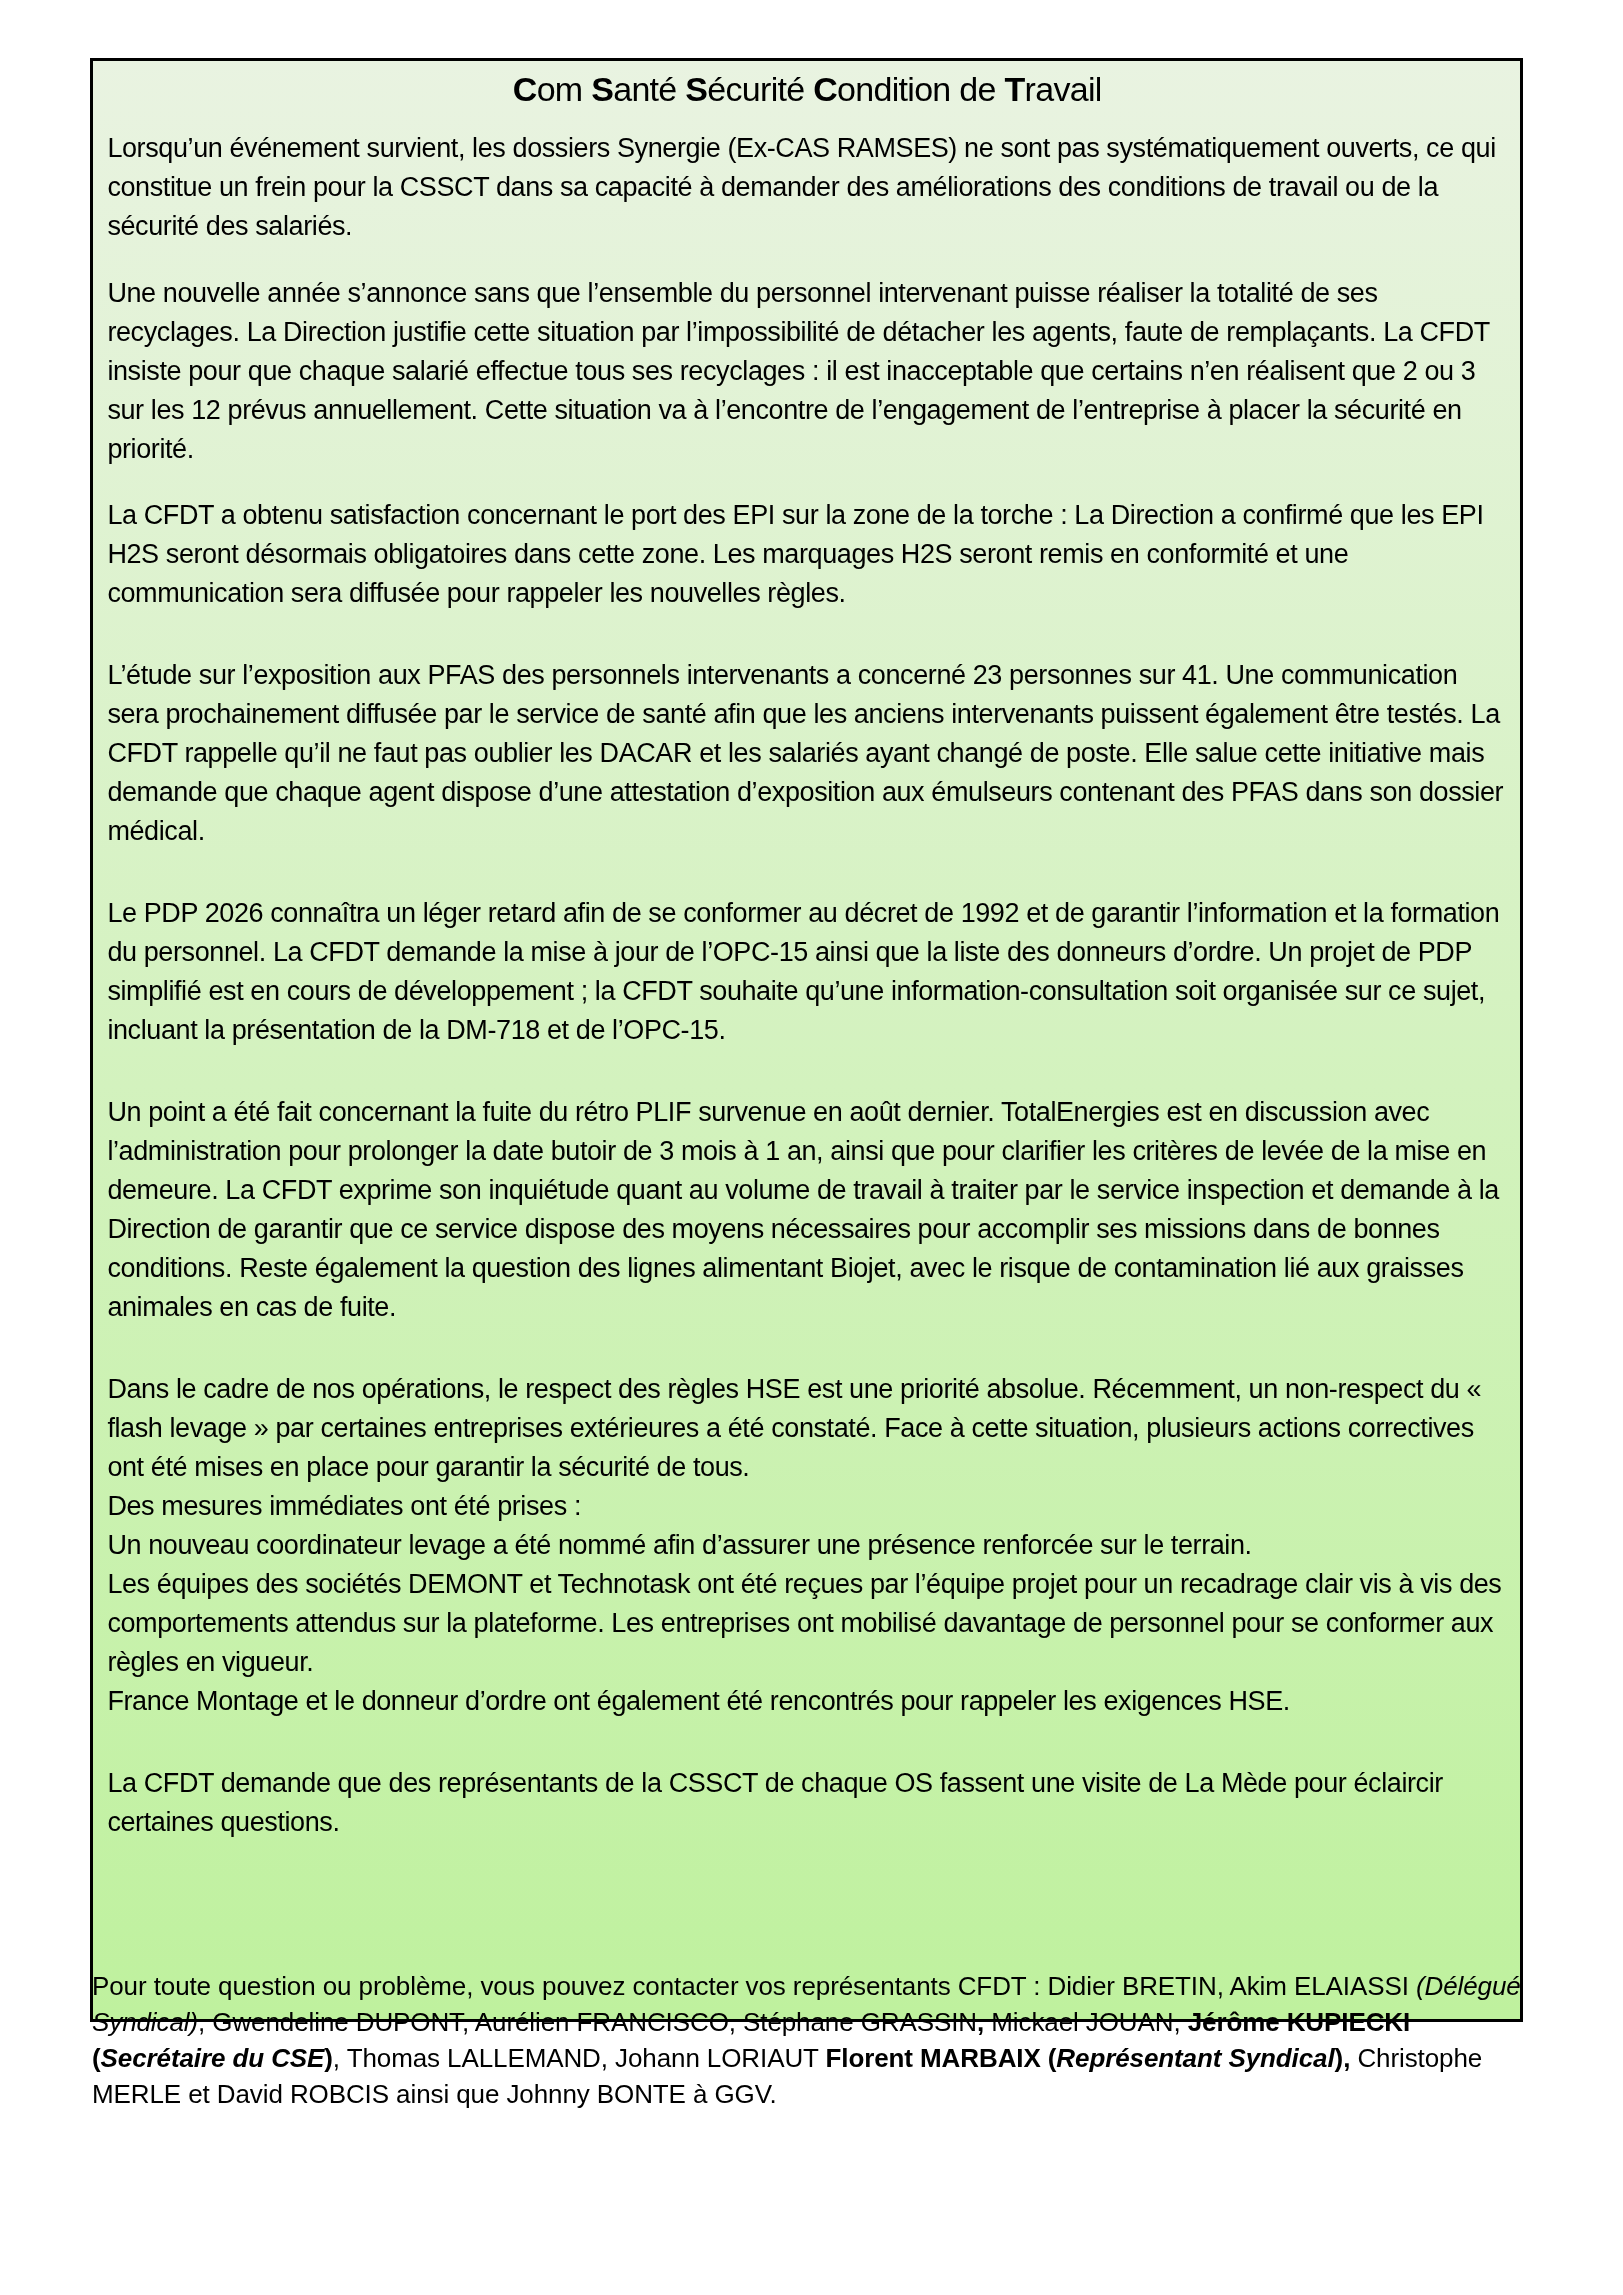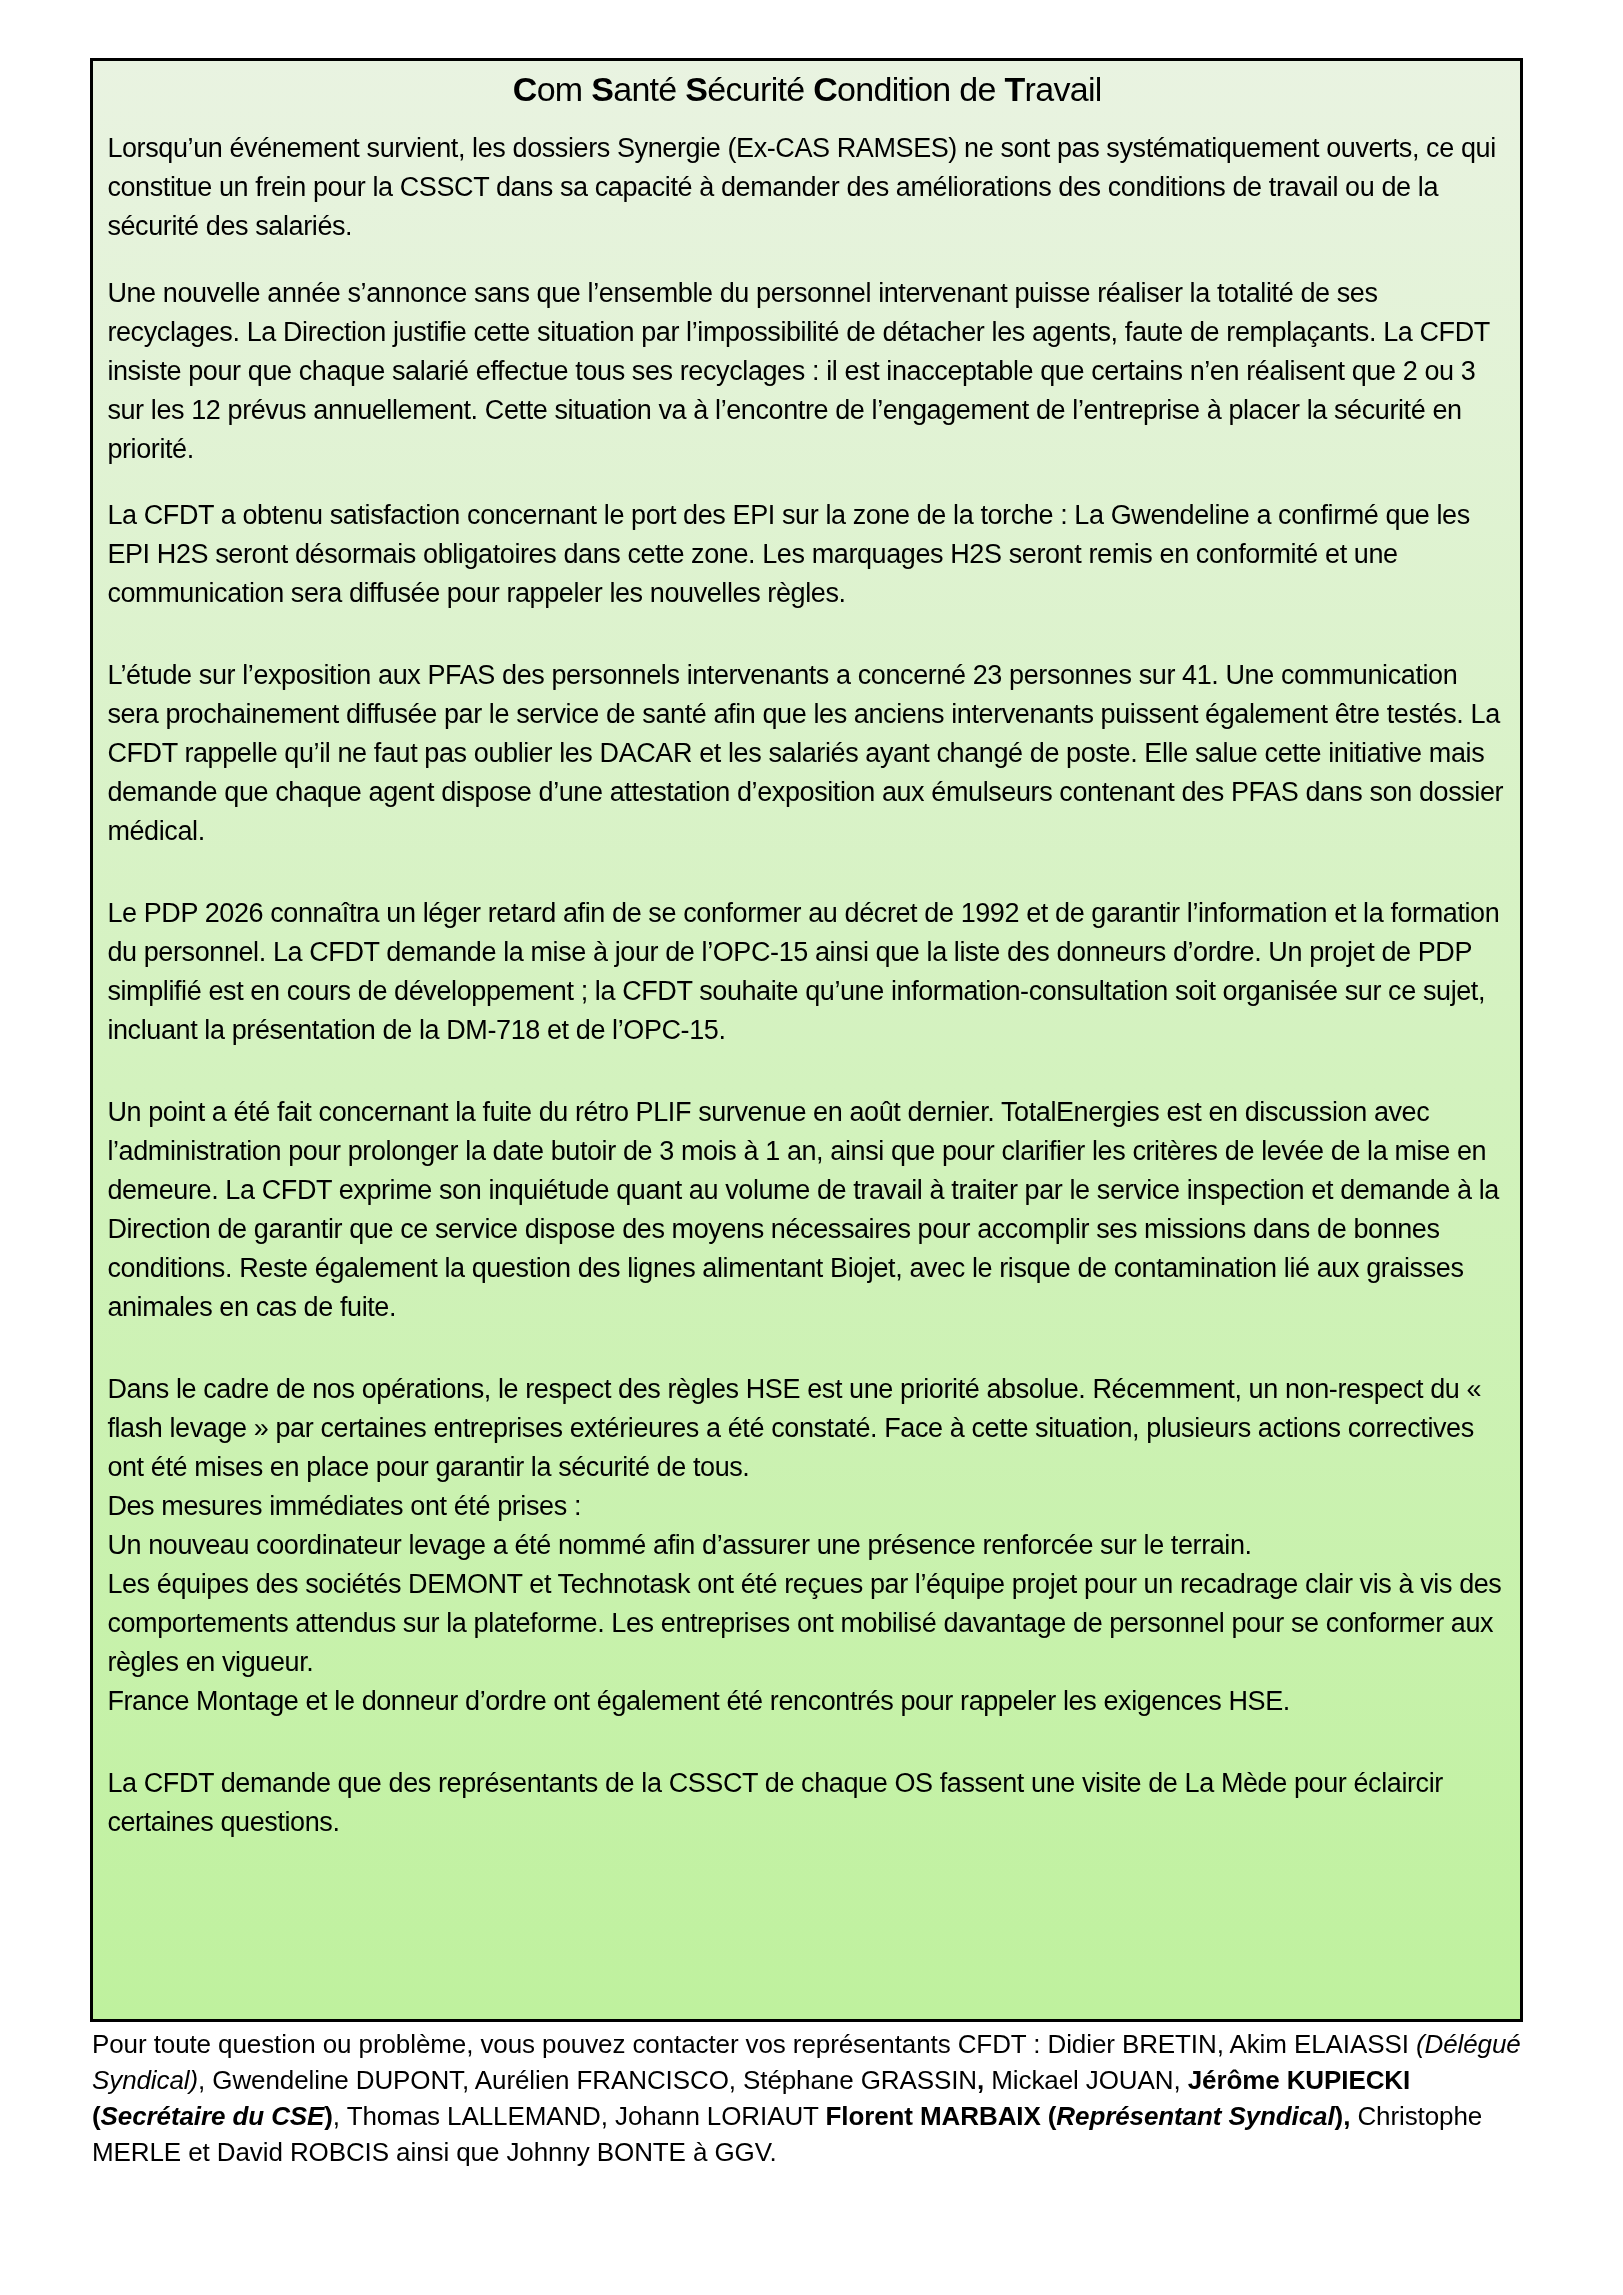--- a/index.html
+++ b/index.html
@@ -45,21 +45,21 @@
     line-height: 39px;
     letter-spacing: -0.4px;
     white-space: pre-line;
     color: #000000;
   }
   .para.gap-l { margin-bottom: 43px; }
   .para.last { margin-bottom: 0; }
   .contact {
     position: absolute;
     left: 92px;
-    top: 2000px;
+    top: 1942px;
     width: 1449px;
     font-size: 26px;
     line-height: 36px;
     letter-spacing: -0.1px;
     color: #000000;
   }
   .contact .b  { font-weight: bold; }
   .contact .i  { font-style: italic; }
   .contact .bi { font-weight: bold; font-style: italic; }
 </style>
@@ -67,21 +67,21 @@
 <body>
 
 <div class="page" style="--page-bg: #ffffff; --border-color: #000000; --box-top: #e9f3e1; --box-bottom: #bff19e; --text-color: #000000;">
 
   <div class="content-box">
 
     <h1 class="box-title"><span class="tb">C</span><span>om </span><span class="tb">S</span><span>anté </span><span class="tb">S</span><span>écurité </span><span class="tb">C</span><span>ondition de </span><span class="tb">T</span><span>ravail</span></h1>
 
     <p class="para">Lorsqu’un événement survient, les dossiers Synergie (Ex-CAS RAMSES) ne sont pas systématiquement ouverts, ce qui constitue un frein pour la CSSCT dans sa capacité à demander des améliorations des conditions de travail ou de la sécurité des salariés.</p>
     <p class="para">Une nouvelle année s’annonce sans que l’ensemble du personnel intervenant puisse réaliser la totalité de ses recyclages. La Direction justifie cette situation par l’impossibilité de détacher les agents, faute de remplaçants. La CFDT insiste pour que chaque salarié effectue tous ses recyclages : il est inacceptable que certains n’en réalisent que 2 ou 3 sur les 12 prévus annuellement. Cette situation va à l’encontre de l’engagement de l’entreprise à placer la sécurité en priorité.</p>
-    <p class="para gap-l">La CFDT a obtenu satisfaction concernant le port des EPI sur la zone de la torche : La Gwendeline a confirmé que les EPI H2S seront désormais obligatoires dans cette zone. Les marquages H2S seront remis en conformité et une communication sera diffusée pour rappeler les nouvelles règles.</p>
+    <p class="para gap-l">La CFDT a obtenu satisfaction concernant le port des EPI sur la zone de la torche : La Direction a confirmé que les EPI H2S seront désormais obligatoires dans cette zone. Les marquages H2S seront remis en conformité et une communication sera diffusée pour rappeler les nouvelles règles.</p>
     <p class="para gap-l">L’étude sur l’exposition aux PFAS des personnels intervenants a concerné 23 personnes sur 41. Une communication sera prochainement diffusée par le service de santé afin que les anciens intervenants puissent également être testés. La CFDT rappelle qu’il ne faut pas oublier les DACAR et les salariés ayant changé de poste. Elle salue cette initiative mais demande que chaque agent dispose d’une attestation d’exposition aux émulseurs contenant des PFAS dans son dossier médical.</p>
     <p class="para gap-l">Le PDP 2026 connaîtra un léger retard afin de se conformer au décret de 1992 et de garantir l’information et la formation du personnel. La CFDT demande la mise à jour de l’OPC-15 ainsi que la liste des donneurs d’ordre. Un projet de PDP simplifié est en cours de développement ; la CFDT souhaite qu’une information-consultation soit organisée sur ce sujet, incluant la présentation de la DM-718 et de l’OPC-15.</p>
     <p class="para gap-l">Un point a été fait concernant la fuite du rétro PLIF survenue en août dernier. TotalEnergies est en discussion avec l’administration pour prolonger la date butoir de 3 mois à 1 an, ainsi que pour clarifier les critères de levée de la mise en demeure. La CFDT exprime son inquiétude quant au volume de travail à traiter par le service inspection et demande à la Direction de garantir que ce service dispose des moyens nécessaires pour accomplir ses missions dans de bonnes conditions. Reste également la question des lignes alimentant Biojet, avec le risque de contamination lié aux graisses animales en cas de fuite.</p>
     <p class="para gap-l">Dans le cadre de nos opérations, le respect des règles HSE est une priorité absolue. Récemment, un non-respect du « flash levage » par certaines entreprises extérieures a été constaté. Face à cette situation, plusieurs actions correctives ont été mises en place pour garantir la sécurité de tous.
 Des mesures immédiates ont été prises :
 Un nouveau coordinateur levage a été nommé afin d’assurer une présence renforcée sur le terrain.
 Les équipes des sociétés DEMONT et Technotask ont été reçues par l’équipe projet pour un recadrage clair vis à vis des comportements attendus sur la plateforme. Les entreprises ont mobilisé davantage de personnel pour se conformer aux règles en vigueur.
 France Montage et le donneur d’ordre ont également été rencontrés pour rappeler les exigences HSE.</p>
     <p class="para last">La CFDT demande que des représentants de la CSSCT de chaque OS fassent une visite de La Mède pour éclaircir certaines questions.</p>
 

